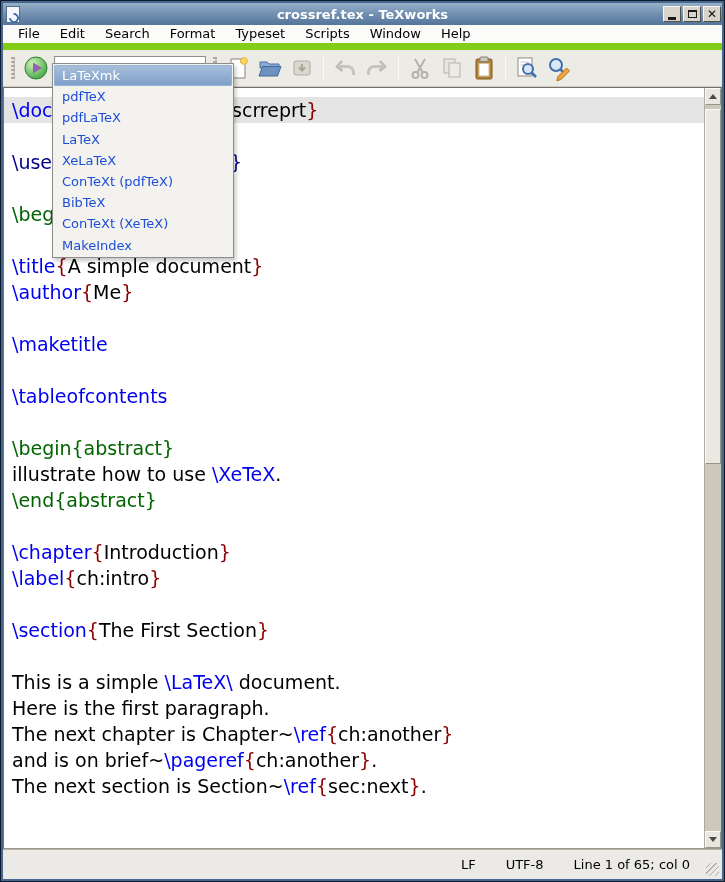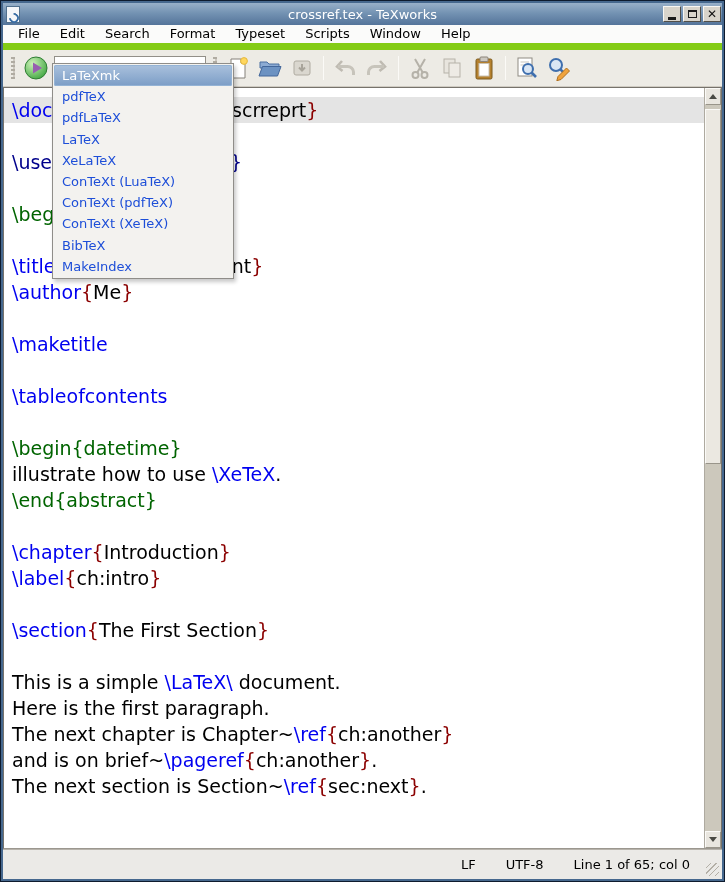--- a/index.html
+++ b/index.html
@@ -5,21 +5,21 @@
   html,body{margin:0;padding:0;background:#9a9a9a;}
   *{box-sizing:border-box;}
   .frame{position:relative;width:725px;height:882px;background:#46688e;border:1px solid #0e1b2e;
          padding:2px;font-family:"DejaVu Sans",sans-serif;overflow:hidden;}
   
   .titlebar{height:22px;display:flex;align-items:center;position:relative;
             background:linear-gradient(180deg,#98b0c9 0%,#7493b3 45%,#54749a 100%);}
   .tb-icon{width:14px;height:17px;margin-left:3px;background:#f4f6f9;border:1px solid #51708e;position:relative;z-index:2;}
   .tb-icon::after{content:"";position:absolute;left:2px;top:6px;width:6px;height:6px;border-radius:50%;
                   border:2px solid #3a6ea5;border-left-color:transparent;transform:rotate(40deg);}
-  .tb-title{position:absolute;left:0;right:0;text-align:center;color:#ffffff;font-weight:normal;font-size:13px;}
+  .tb-title{position:absolute;left:0;right:0;text-align:center;color:#ffffff;font-weight:bold;font-size:13px;}
   .tb-buttons{margin-left:auto;display:flex;gap:2px;margin-right:1px;z-index:2;}
   .tb-btn{width:18px;height:16px;background:#d8d4cb;border:1px solid;border-color:#f8f6f2 #514e48 #514e48 #f8f6f2;
           display:flex;align-items:center;justify-content:center;position:relative;}
   .g-min{width:8px;height:3px;background:#1a1a1a;margin-top:8px;}
   .g-max{width:9px;height:8px;border:1px solid #1a1a1a;border-top-width:2px;}
   .g-close{font-size:12px;font-weight:bold;color:#111;line-height:1;}
   
   .menubar{height:25px;background:#fbfbfa;display:flex;align-items:center;padding-left:5px;border-bottom:7px solid #84cc16;}
   .menu-item{padding:3px 10px 4px 10px;font-size:13px;color:#000;}
   
@@ -197,21 +197,21 @@
         <div class="line"></div>
         <div class="line"><span class="seg seg-e">\begin{document}</span></div>
         <div class="line"></div>
         <div class="line"><span class="seg seg-c">\title</span><span class="seg seg-s">{</span><span class="seg seg-t">A simple document</span><span class="seg seg-s">}</span></div>
         <div class="line"><span class="seg seg-c">\author</span><span class="seg seg-s">{</span><span class="seg seg-t">Me</span><span class="seg seg-s">}</span></div>
         <div class="line"></div>
         <div class="line"><span class="seg seg-c">\maketitle</span></div>
         <div class="line"></div>
         <div class="line"><span class="seg seg-c">\tableofcontents</span></div>
         <div class="line"></div>
-        <div class="line"><span class="seg seg-e">\begin{datetime}</span></div>
+        <div class="line"><span class="seg seg-e">\begin{abstract}</span></div>
         <div class="line"><span class="seg seg-t">illustrate how to use </span><span class="seg seg-c">\XeTeX</span><span class="seg seg-t">.</span></div>
         <div class="line"><span class="seg seg-e">\end{abstract}</span></div>
         <div class="line"></div>
         <div class="line"><span class="seg seg-c">\chapter</span><span class="seg seg-s">{</span><span class="seg seg-t">Introduction</span><span class="seg seg-s">}</span></div>
         <div class="line"><span class="seg seg-c">\label</span><span class="seg seg-s">{</span><span class="seg seg-t">ch:intro</span><span class="seg seg-s">}</span></div>
         <div class="line"></div>
         <div class="line"><span class="seg seg-c">\section</span><span class="seg seg-s">{</span><span class="seg seg-t">The First Section</span><span class="seg seg-s">}</span></div>
         <div class="line"></div>
         <div class="line"><span class="seg seg-t">This is a simple </span><span class="seg seg-c">\LaTeX\</span><span class="seg seg-t"> document.</span></div>
         <div class="line"><span class="seg seg-t">Here is the first paragraph.</span></div>
@@ -236,20 +236,19 @@
     <span>Line 1 of 65; col 0</span>
     <div class="grip-corner"></div>
   </div>
 
   <div class="popup">
       <div class="popup-item selected">LaTeXmk</div>
       <div class="popup-item">pdfTeX</div>
       <div class="popup-item">pdfLaTeX</div>
       <div class="popup-item">LaTeX</div>
       <div class="popup-item">XeLaTeX</div>
-      <div class="popup-item">ConTeXt (LuaTeX)</div>
       <div class="popup-item">ConTeXt (pdfTeX)</div>
+      <div class="popup-item">BibTeX</div>
       <div class="popup-item">ConTeXt (XeTeX)</div>
-      <div class="popup-item">BibTeX</div>
       <div class="popup-item">MakeIndex</div>
     </div>
 
 </div>
 
 </body></html>

